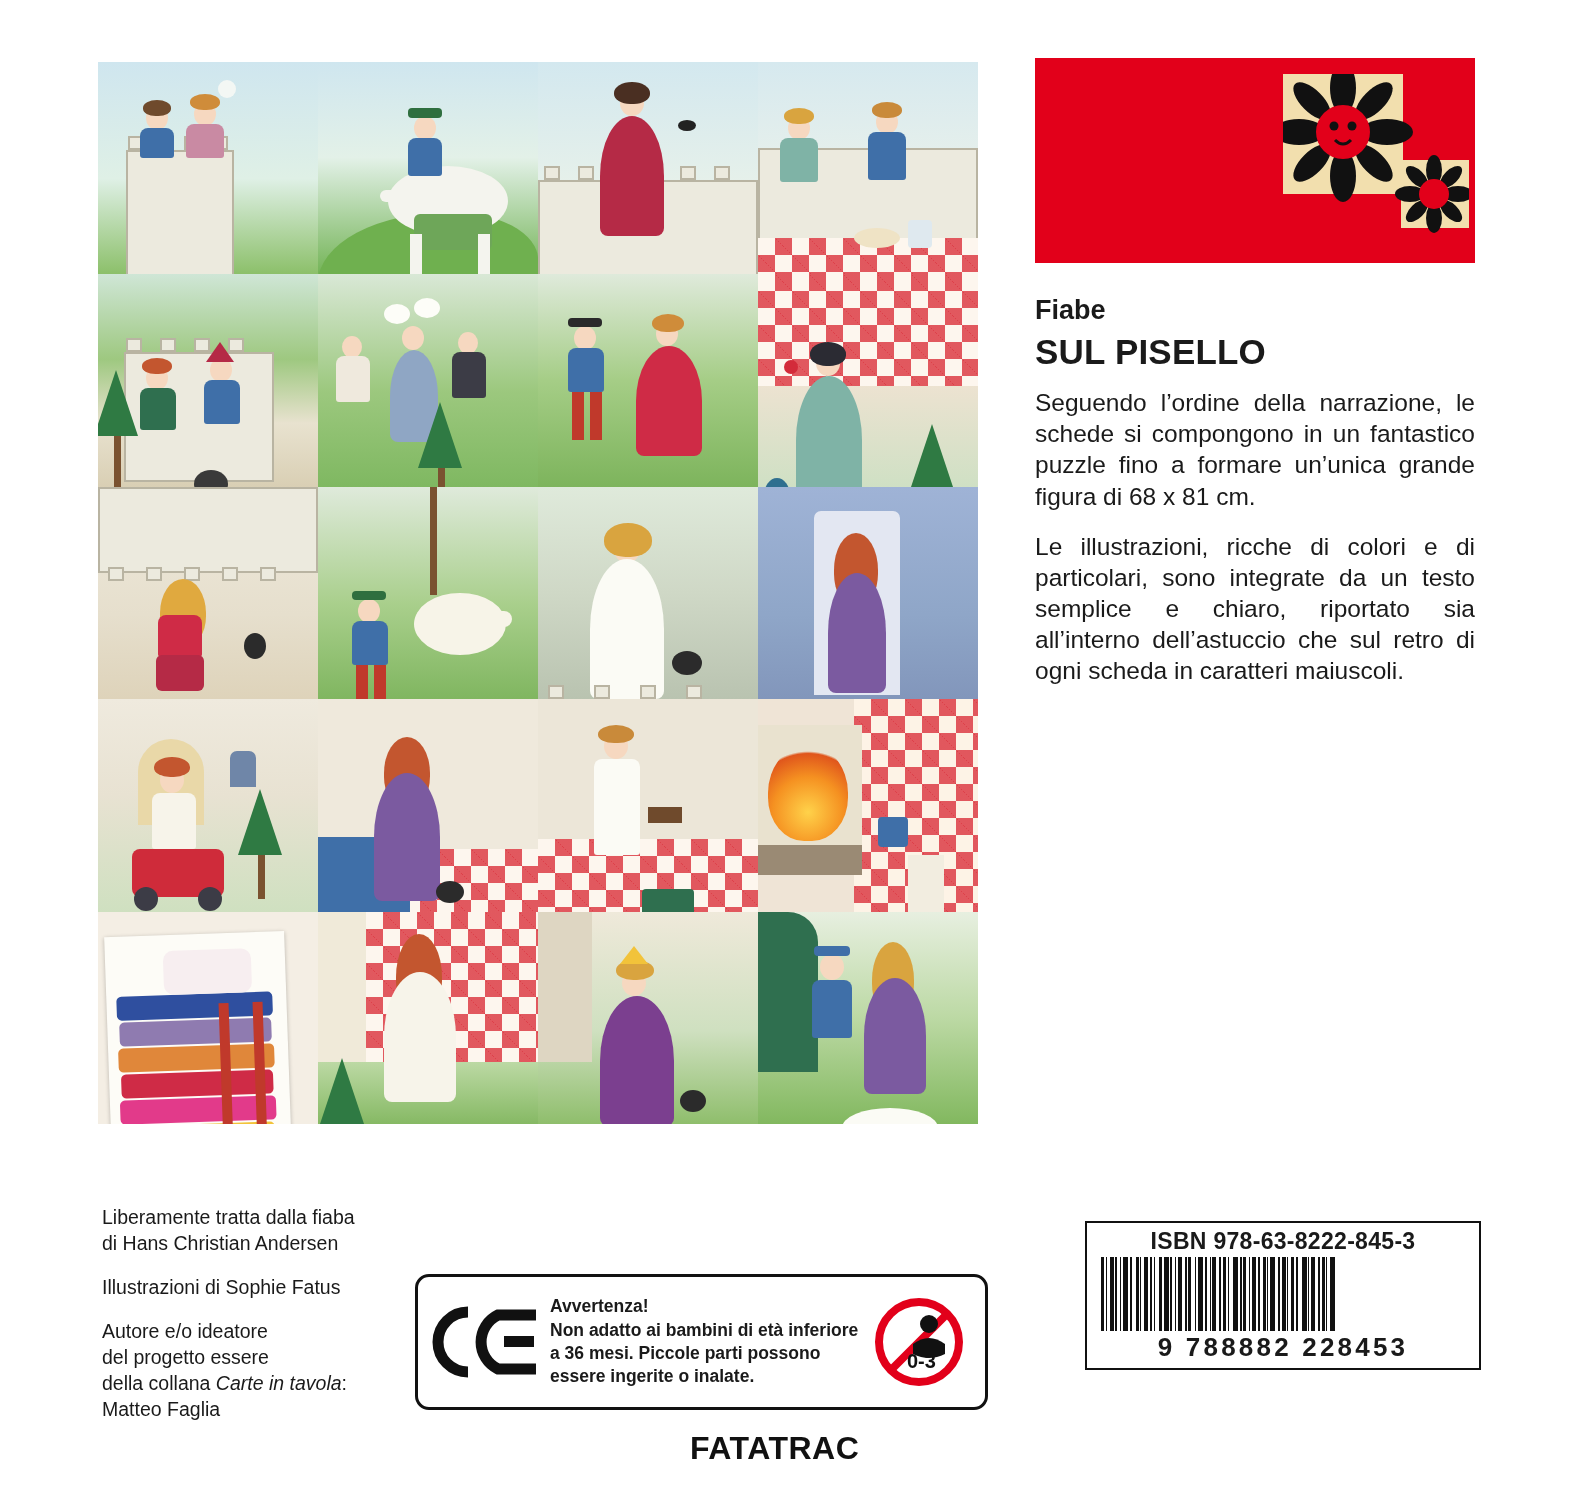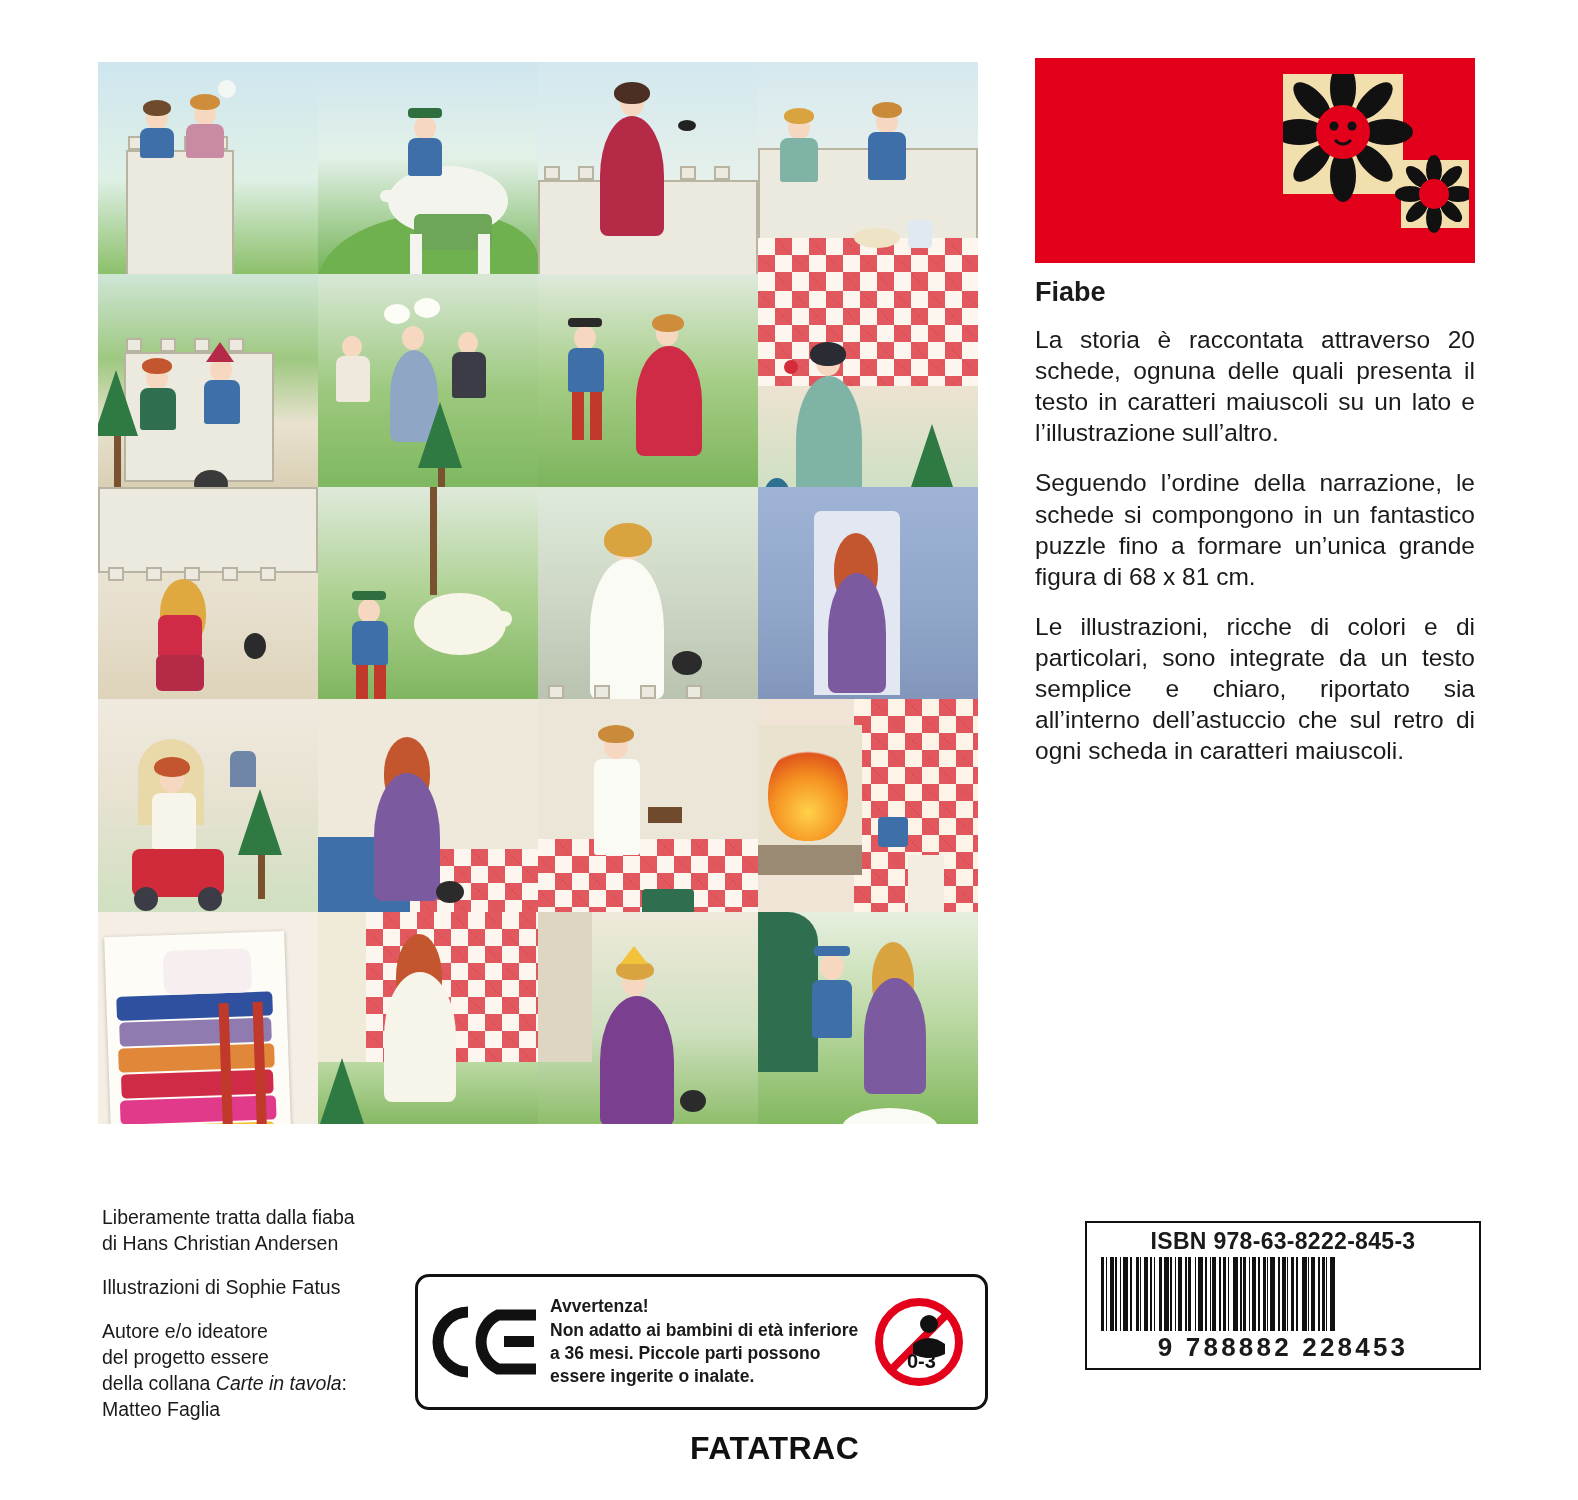--- a/index.html
+++ b/index.html
@@ -189,21 +189,21 @@
   .brand-mark {
     position: absolute;
     right: 6px;
     top: 16px;
     width: 186px;
     height: 176px;
   }
 
   
   .series {
-    margin-top: 14px;
+    margin-top: 32px;
     font-size: 27px;
     font-weight: bold;
   }
   .title {
     margin-top: 6px;
     font-size: 35px;
     font-weight: bold;
     line-height: 1.12;
     letter-spacing: 0.2px;
   }
@@ -622,24 +622,24 @@
             </g>
             <circle cx="0" cy="0" r="15" fill="#e2001a"></circle>
           </g>
         </svg>
       </div>
     </div>
 
     <div class="series">Fiabe</div>
 
     <div class="title">
+      <span>SUL PISELLO</span>
     </div>
 
     <div class="body-copy">
-      <p>La storia è raccontata attraverso 20 schede, ognuna delle quali presenta il testo in caratteri maiuscoli su un lato e l’illustrazione sull’altro.</p>
       <p>Seguendo l’ordine della narrazione, le schede si compongono in un fantastico puzzle fino a formare un’unica grande figura di 68 x 81 cm.</p>
       <p>Le illustrazioni, ricche di colori e di particolari, sono integrate da un testo semplice e chiaro, riportato sia all’interno dell’astuccio che sul retro di ogni scheda in caratteri maiuscoli.</p>
     </div>
   </div>
 
   <div class="barcode-block">
     <div class="isbn-text">ISBN 978-63-8222-845-3</div>
     <div class="bars">
       <i style="width:3px"></i>
         <i class="sp" style="width:2px"></i>

